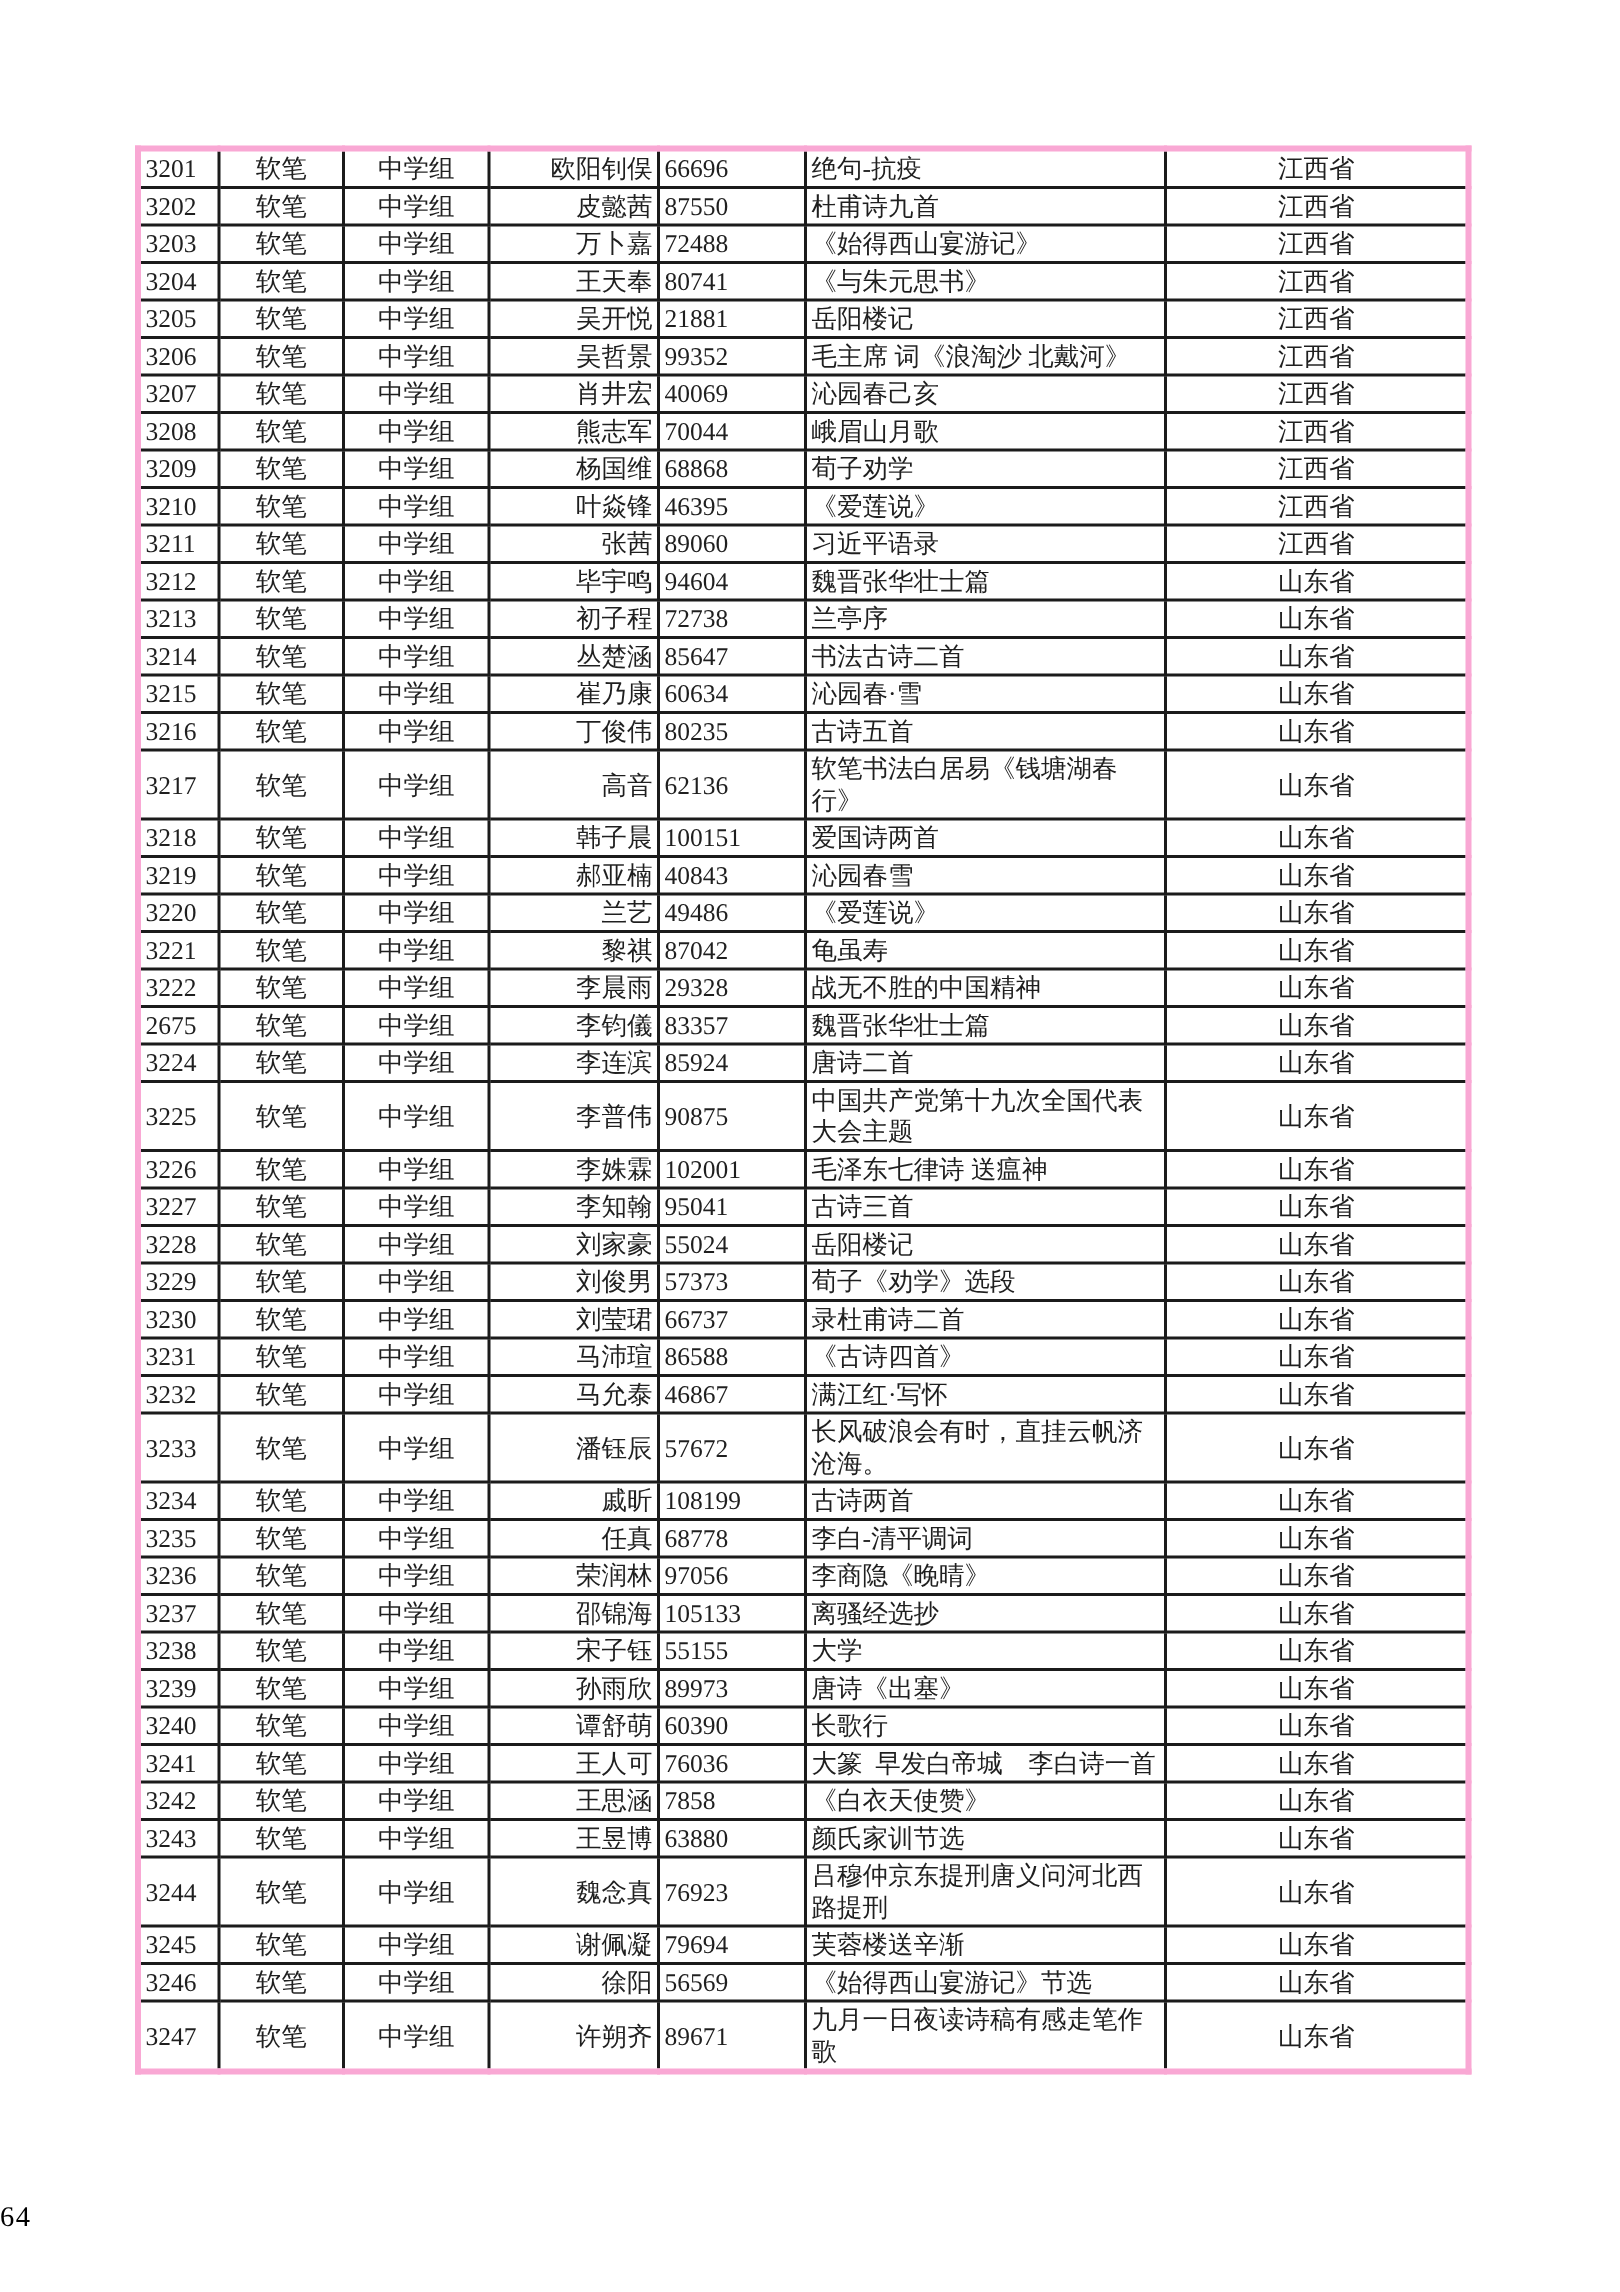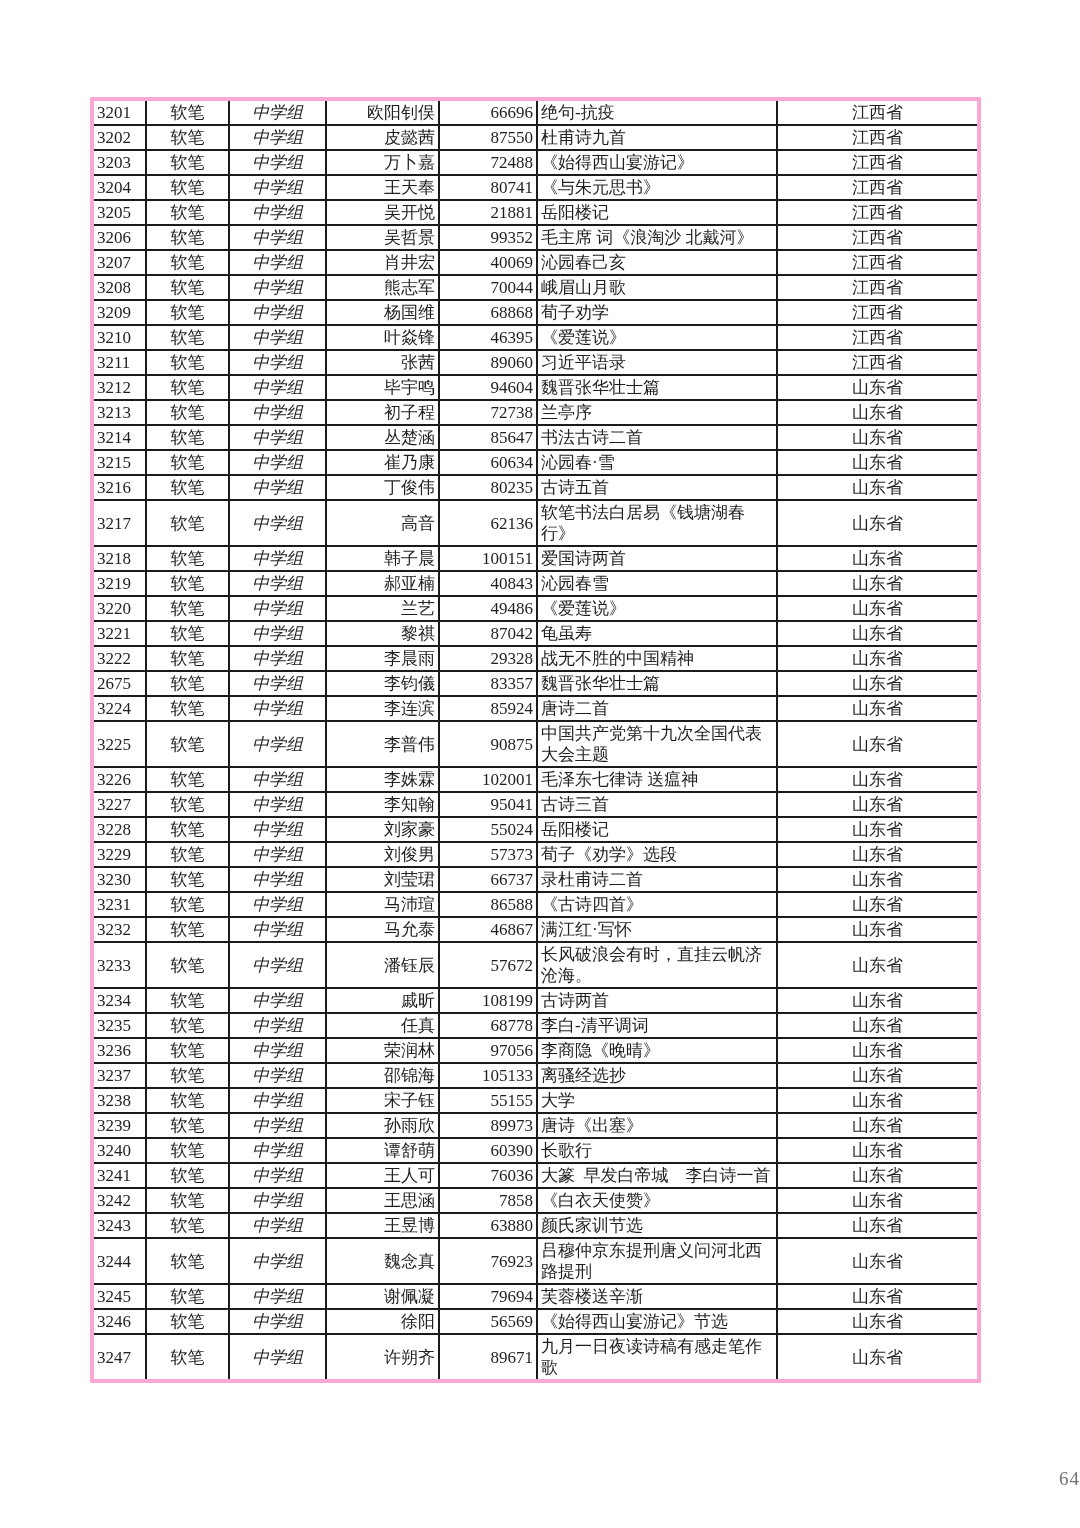--- a/index.html
+++ b/index.html
@@ -28,33 +28,33 @@
   table.results td {
     border: 2px solid #1b1b1b;
     font-size: 17px;
     line-height: 21px;
     padding: 1px 3px;
     vertical-align: middle;
     overflow: hidden;
   }
   td.c0 { text-align: left;  padding-left: 6px; }
   td.c1 { text-align: center; }
-  td.c2 { text-align: center; font-style: italic; }
+  td.c2 { text-align: center; }
   td.c3 { text-align: right; }
-  td.c4 { text-align: right; }
+  td.c4 { text-align: left; }
   td.c5 { text-align: left; padding: 1px 4px; white-space: pre-wrap; word-break: break-all; }
   td.c6 { text-align: center; }
   .page-number {
     position: absolute;
     left: 0;
     top: 1468px;
     width: 100%;
-    text-align: right;
+    text-align: left;
     font-size: 19px;
-    color: #737373;
+    color: #000000;
     letter-spacing: 1px;
   }
 </style>
 </head>
 <body>
 
 <div class="page">
 
   <table class="results">
     <colgroup>

